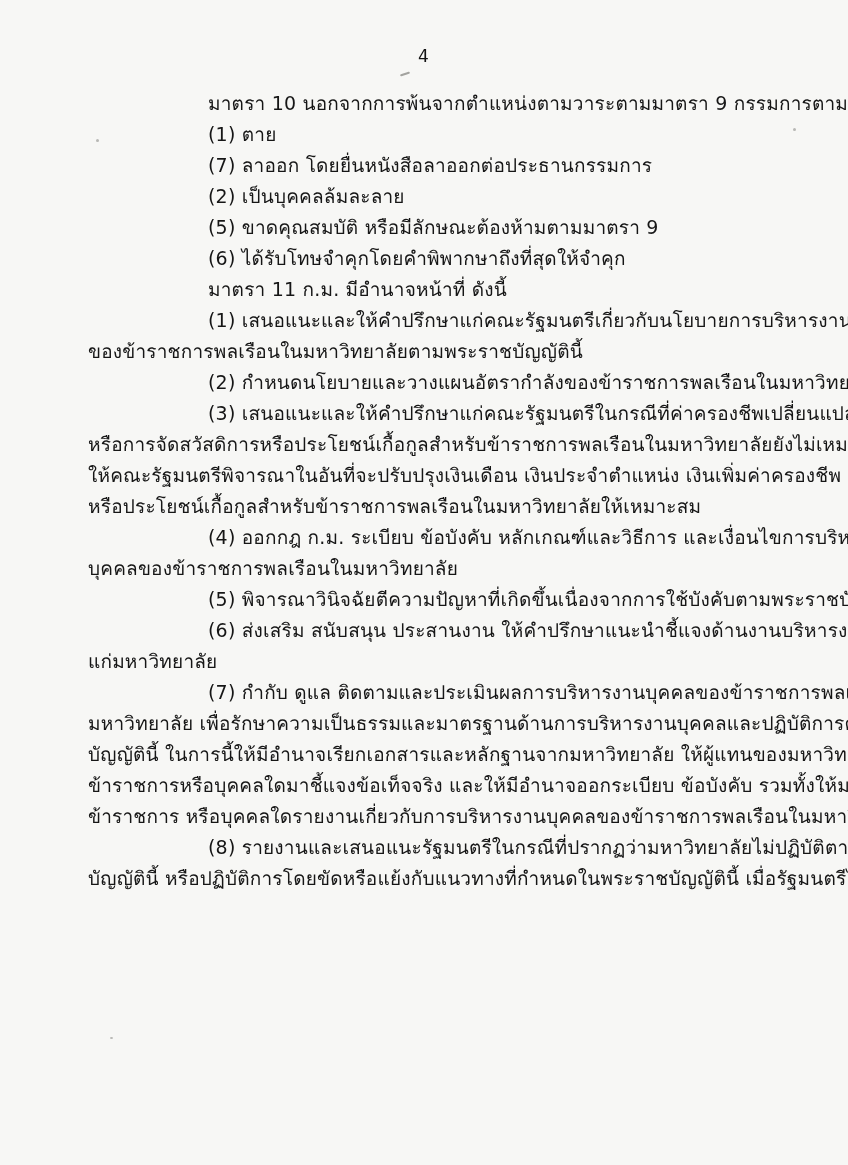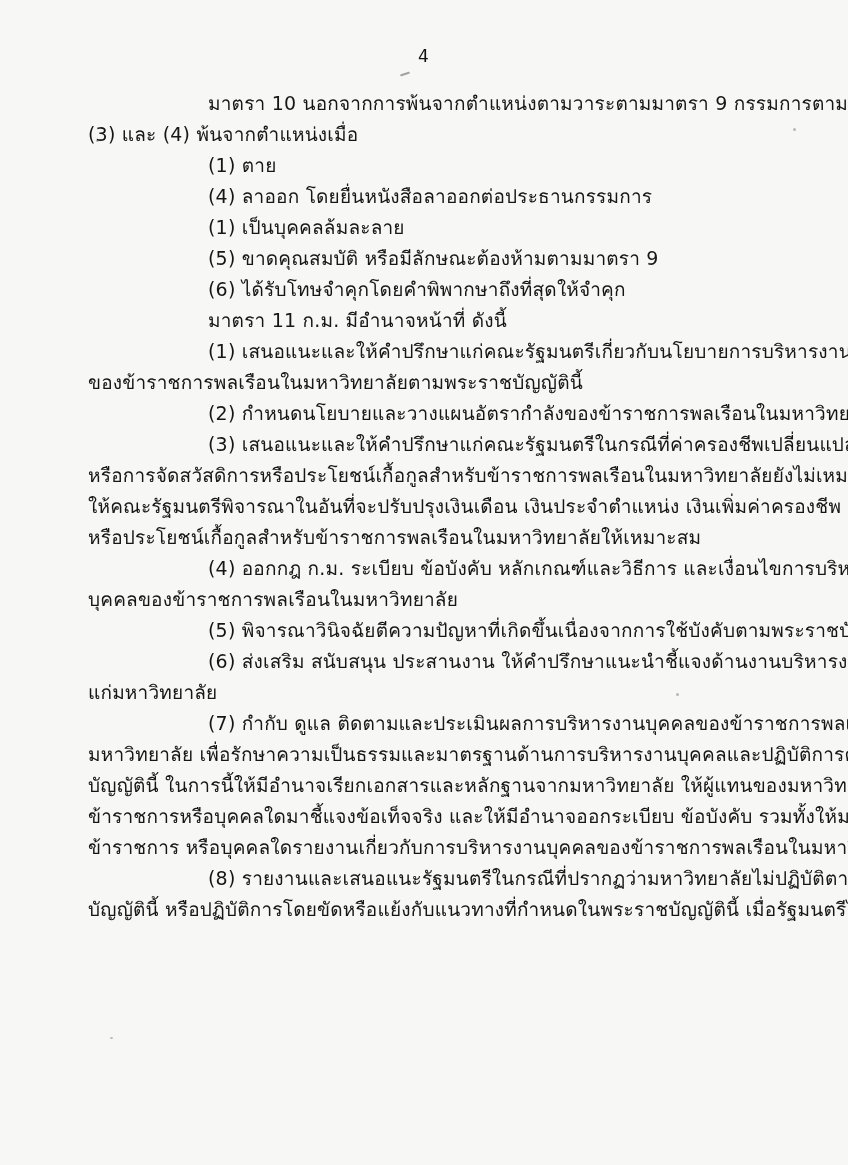--- a/index.html
+++ b/index.html
@@ -64,24 +64,23 @@
   <div class="page-number">4</div>
 
   <span class="speck dash" style="left:400px; top:73px; width:10px; height:2px;"></span>
   <span class="speck" style="left:96px; top:139px; width:3px; height:3px;"></span>
   <span class="speck" style="left:793px; top:128px; width:3px; height:3px;"></span>
   <span class="speck" style="left:110px; top:1037px; width:3px; height:2px;"></span>
   <span class="speck" style="left:676px; top:693px; width:3px; height:3px;"></span>
 
   <div class="doc-body" id="doc-lines">
       <div class="text-line indent">มาตรา 10 นอกจากการพ้นจากตำแหน่งตามวาระตามมาตรา 9 กรรมการตามมาตรา 7</div>
-      <div class="text-line">(3) และ (4) พ้นจากตำแหน่งเมื่อ</div>
       <div class="text-line indent">(1) ตาย</div>
-      <div class="text-line indent">(4) ลาออก โดยยื่นหนังสือลาออกต่อประธานกรรมการ</div>
-      <div class="text-line indent">(1) เป็นบุคคลล้มละลาย</div>
+      <div class="text-line indent">(7) ลาออก โดยยื่นหนังสือลาออกต่อประธานกรรมการ</div>
+      <div class="text-line indent">(2) เป็นบุคคลล้มละลาย</div>
       <div class="text-line indent">(5) ขาดคุณสมบัติ หรือมีลักษณะต้องห้ามตามมาตรา 9</div>
       <div class="text-line indent">(6) ได้รับโทษจำคุกโดยคำพิพากษาถึงที่สุดให้จำคุก</div>
       <div class="text-line indent">มาตรา 11 ก.ม. มีอำนาจหน้าที่ ดังนี้</div>
       <div class="text-line indent">(1) เสนอแนะและให้คำปรึกษาแก่คณะรัฐมนตรีเกี่ยวกับนโยบายการบริหารงานบุคคล</div>
       <div class="text-line">ของข้าราชการพลเรือนในมหาวิทยาลัยตามพระราชบัญญัตินี้</div>
       <div class="text-line indent">(2) กำหนดนโยบายและวางแผนอัตรากำลังของข้าราชการพลเรือนในมหาวิทยาลัย</div>
       <div class="text-line indent">(3) เสนอแนะและให้คำปรึกษาแก่คณะรัฐมนตรีในกรณีที่ค่าครองชีพเปลี่ยนแปลงไปมาก</div>
       <div class="text-line">หรือการจัดสวัสดิการหรือประโยชน์เกื้อกูลสำหรับข้าราชการพลเรือนในมหาวิทยาลัยยังไม่เหมาะสม เพื่อ</div>
       <div class="text-line">ให้คณะรัฐมนตรีพิจารณาในอันที่จะปรับปรุงเงินเดือน เงินประจำตำแหน่ง เงินเพิ่มค่าครองชีพ สวัสดิการ</div>
       <div class="text-line">หรือประโยชน์เกื้อกูลสำหรับข้าราชการพลเรือนในมหาวิทยาลัยให้เหมาะสม</div>

